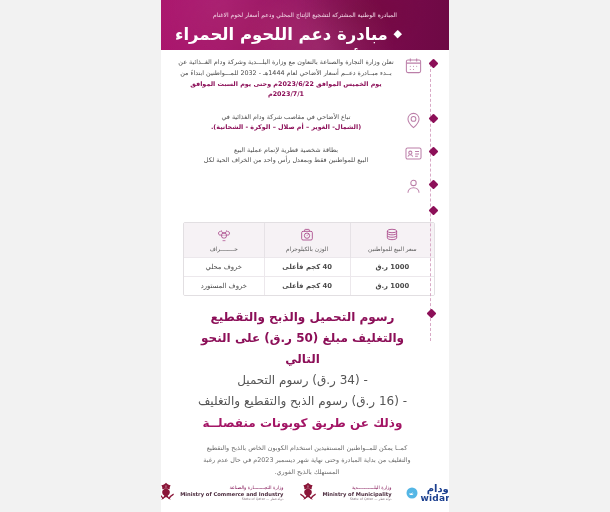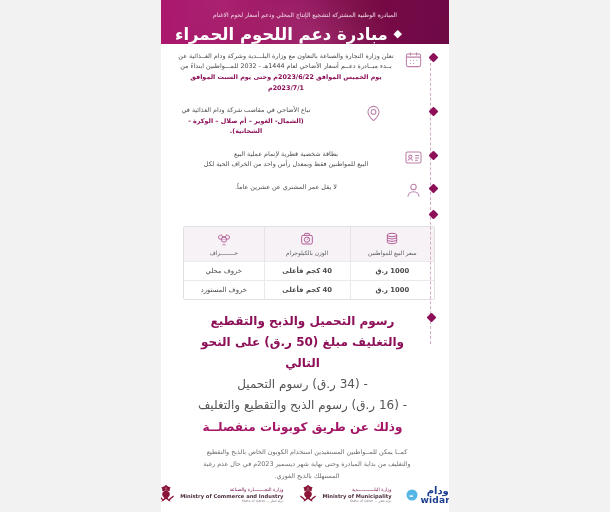--- a/index.html
+++ b/index.html
@@ -266,21 +266,21 @@
               <circle cx="12" cy="17" r=".7" fill="#b0699a" stroke="none"></circle>
             </svg>
           </div>
           <div class="tl-text">
             <div>تعلن وزارة التجارة والصناعة بالتعاون مع وزارة البلـــدية وشركة ودام الغــذائية  عن</div>
             <div>بــدء مبــادرة دعــم أسعار الأضاحي لعام 1444هـ - 2032 للمـــواطنين ابتداءً من</div>
             <div class="hl">يوم الخميس الموافق 2023/6/22م وحتى يوم السبت الموافق 2023/7/1م</div>
           </div>
         </div>
 
-        <div class="tl-item" style="margin-top:10px;gap:40px;">
+        <div class="tl-item" style="margin-top:10px;">
           <div class="diamond"></div>
           <div class="tl-icon">
             <svg viewBox="0 0 24 24" width="19" height="19" fill="none" stroke="#b0699a" stroke-width="1.3">
               <path d="M12 21s7-6.2 7-11a7 7 0 1 0-14 0c0 4.8 7 11 7 11z"></path>
               <circle cx="12" cy="10" r="3"></circle>
             </svg>
           </div>
           <div class="tl-text">
             <div>تباع الأضاحي في مقاصب شركة ودام الغذائية في</div>
             <div class="hl">(الشمال- الغوير – أم صلال – الوكرة - الشحانية).</div>
@@ -302,23 +302,20 @@
           </div>
         </div>
 
         <div class="tl-item" style="margin-top:10px;">
           <div class="diamond"></div>
           <div class="tl-icon">
             <svg viewBox="0 0 24 24" width="19" height="19" fill="none" stroke="#b0699a" stroke-width="1.3">
               <circle cx="12" cy="7.5" r="3.4"></circle>
               <path d="M5 20c0-3.9 3.1-6.4 7-6.4s7 2.5 7 6.4"></path>
             </svg>
-          </div>
-          <div class="tl-text">
-            <div>لا يقل عمر المشتري عن عشرين عاماً.</div>
           </div>
         </div>
 
         <div class="tl-item" style="margin-top:6px;">
           <div class="diamond"></div>
         </div>
 
         <div class="table-wrap">
           <table class="price">
             <thead>

